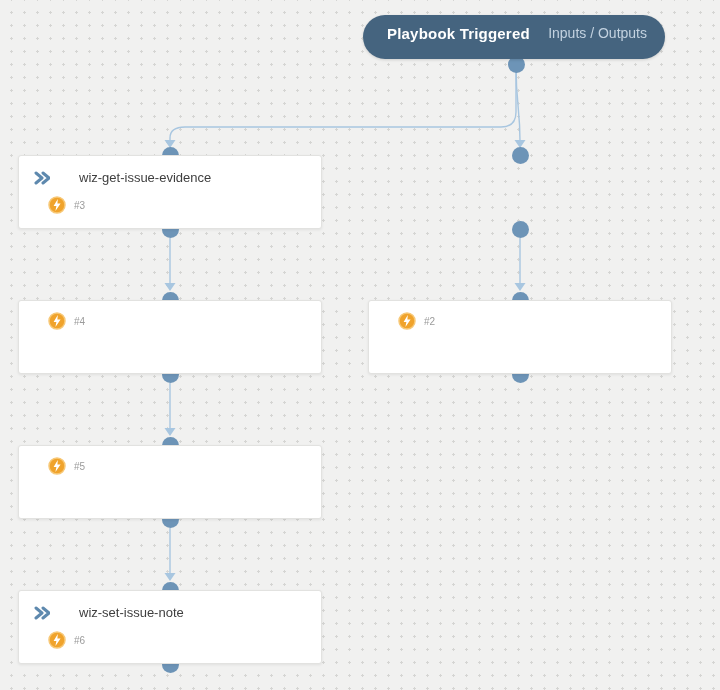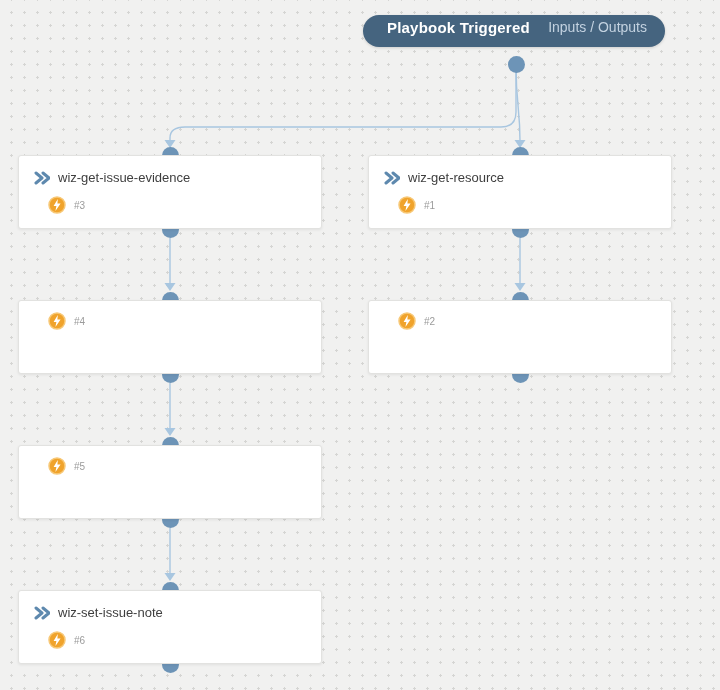--- a/index.html
+++ b/index.html
@@ -15,34 +15,34 @@
     background-position:5px 6px;
   }
   svg.connectors{
     position:absolute;left:0;top:0;z-index:0;pointer-events:none;
   }
   .dot{
     position:absolute;width:17px;height:17px;border-radius:50%;
     background:#6d94b7;z-index:1;
   }
   .trigger{
-    position:absolute;left:363px;top:15px;width:302px;height:32px;
+    position:absolute;left:363px;top:15px;width:302px;height:44px;
     background:#45647f;border-radius:22px;z-index:2;
     display:flex;align-items:center;justify-content:space-between;
     padding:0 18px 8px 24px;box-sizing:border-box;cursor:pointer;
     box-shadow:0 1px 3px rgba(0,0,0,.15);
   }
   .trigger-title{color:#ffffff;font-size:15px;font-weight:700;letter-spacing:.2px;}
   .trigger-link{color:#c3d2e0;font-size:14px;cursor:pointer;}
   .task{
     position:absolute;width:304px;height:74px;background:#ffffff;
     border:1px solid #e2e2e0;border-radius:3px;z-index:2;cursor:pointer;
     box-shadow:0 1px 3px rgba(0,0,0,.07);box-sizing:border-box;
   }
-  .task-head{display:flex;align-items:center;gap:8px;padding:14px 10px 0 15px;}
+  .task-head{display:flex;align-items:center;gap:29px;padding:14px 10px 0 15px;}
   .task-title{font-size:13px;color:#3e3e3e;white-space:nowrap;overflow:hidden;}
   .task-meta{display:flex;align-items:center;gap:8px;padding:11px 0 0 29px;}
   .task-num{font-size:10px;color:#9b9b9b;}
   .chev-icon,.bolt-icon{display:inline-flex;flex:none;}
 </style>
 </head>
 <body>
 
 <div class="canvas">
 
@@ -98,40 +98,20 @@
       <span class="bolt-icon">
         <svg width="18" height="18" viewBox="0 0 18 18">
             <circle cx="9" cy="9" r="8" fill="#f0a32b" stroke="#f7c877" stroke-width="1.5"></circle>
             <path d="M9.8 3 L5.6 10 H8.4 L7.4 15 L12.6 7.6 H9.4 Z" fill="#ffffff"></path>
           </svg>
       </span>
       <span class="task-num">#3</span>
     </div>
   </div>
 
-  <div class="task" style="left:368px;top:155px">
-    <div class="task-head">
-      <span class="chev-icon">
-        <svg width="16" height="14" viewBox="0 0 16 14">
-            <path d="M2 2 L8 7 L2 12" fill="none" stroke="#5e89ae" stroke-width="3" stroke-linecap="round" stroke-linejoin="round"></path>
-            <path d="M9 2 L15 7 L9 12" fill="none" stroke="#5e89ae" stroke-width="3" stroke-linecap="round" stroke-linejoin="round"></path>
-          </svg>
-      </span>
-      <span class="task-title">wiz-get-resource</span>
-    </div>
-    <div class="task-meta">
-      <span class="bolt-icon">
-        <svg width="18" height="18" viewBox="0 0 18 18">
-            <circle cx="9" cy="9" r="8" fill="#f0a32b" stroke="#f7c877" stroke-width="1.5"></circle>
-            <path d="M9.8 3 L5.6 10 H8.4 L7.4 15 L12.6 7.6 H9.4 Z" fill="#ffffff"></path>
-          </svg>
-      </span>
-      <span class="task-num">#1</span>
-    </div>
-  </div>
 
   <div class="task" style="left:18px;top:300px">
     <div class="task-meta">
       <span class="bolt-icon">
         <svg width="18" height="18" viewBox="0 0 18 18">
             <circle cx="9" cy="9" r="8" fill="#f0a32b" stroke="#f7c877" stroke-width="1.5"></circle>
             <path d="M9.8 3 L5.6 10 H8.4 L7.4 15 L12.6 7.6 H9.4 Z" fill="#ffffff"></path>
           </svg>
       </span>
       <span class="task-num">#4</span>

